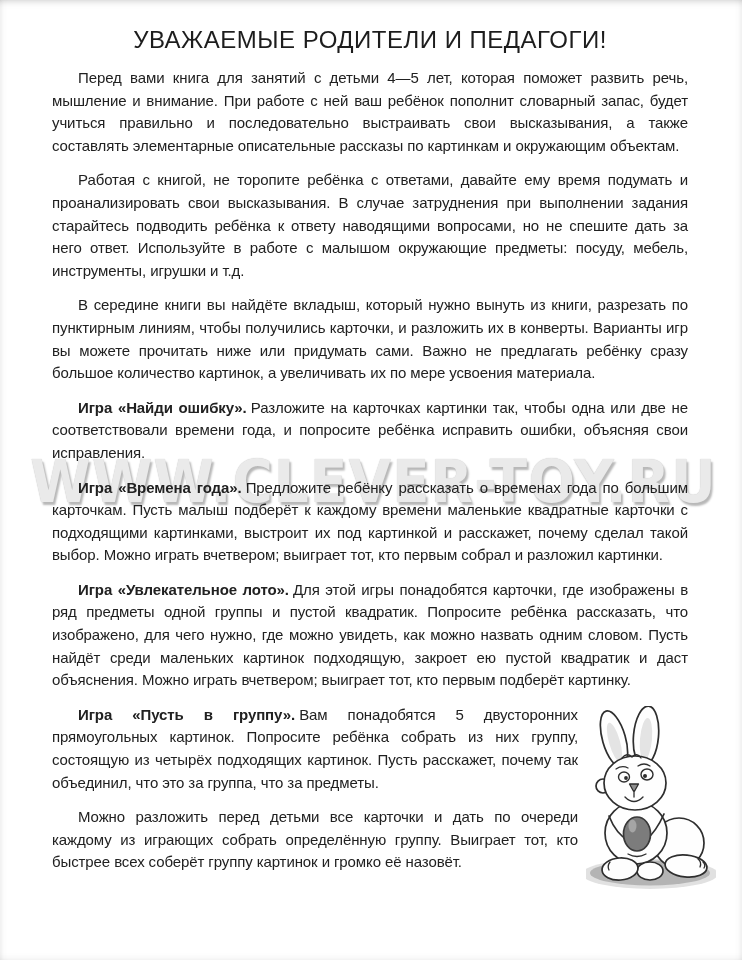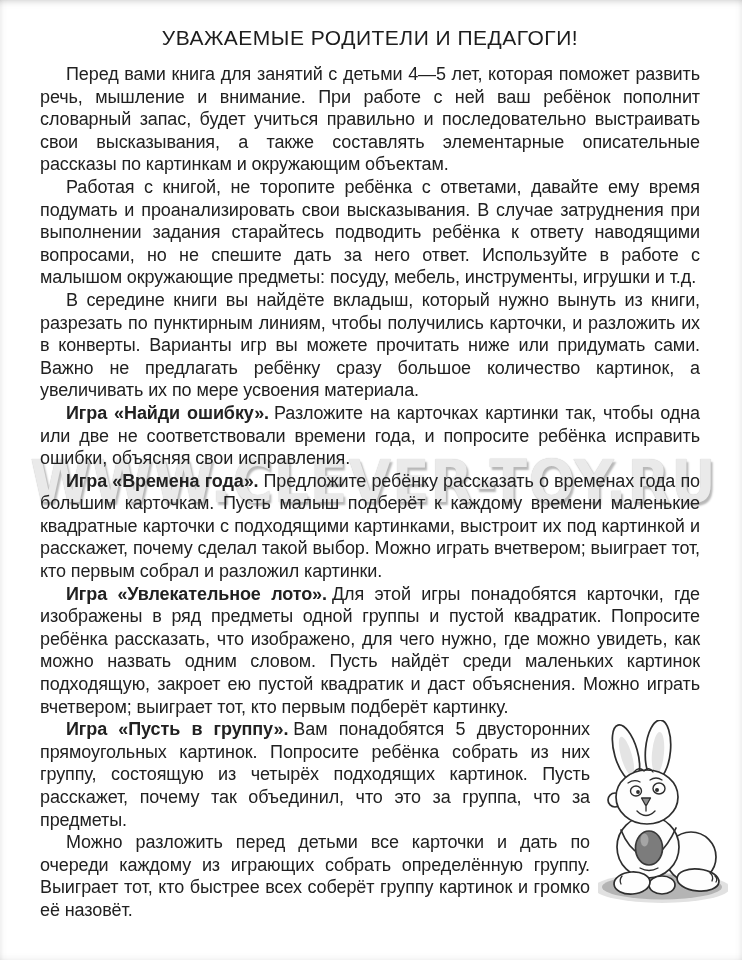--- a/index.html
+++ b/index.html
@@ -31,28 +31,28 @@
     transform:scaleY(1.08);
     user-select:none;
   }
   .content{
     position:relative;z-index:1;
     padding:26px 42px 0 40px;
   }
   .doc-title{
     margin:0 0 13px 0;
     text-align:center;
-    font-size:21px;
+    font-size:24px;
     font-weight:400;
     letter-spacing:.5px;
     color:#1d1d1d;
   }
   .para{
-    margin:0;
-    font-size:18px;
+    margin:12px;
+    font-size:15px;
     line-height:22.6px;
     text-align:justify;
     text-indent:26px;
     letter-spacing:-.1px;
   }
   .lead{font-weight:700;}
   .lead:not(:empty){padding-right:.28em;}
   .rabbit-float{
     float:right;
     width:130px;height:183px;

